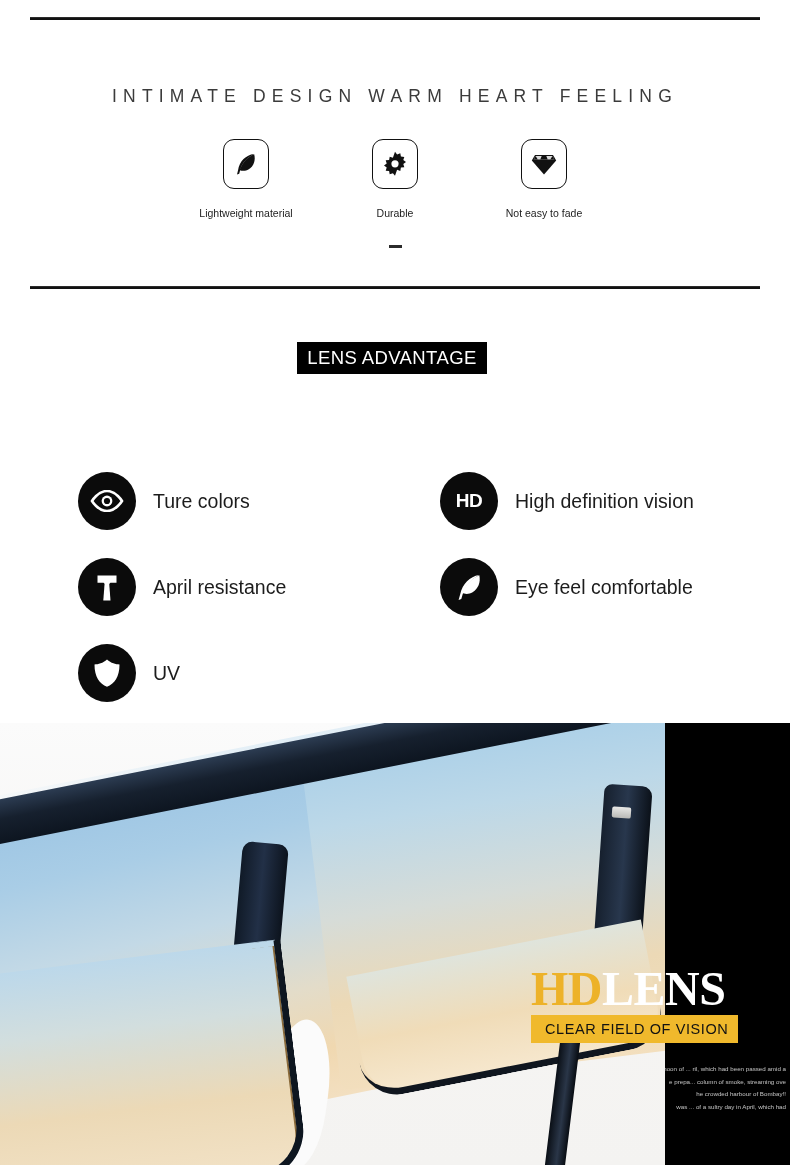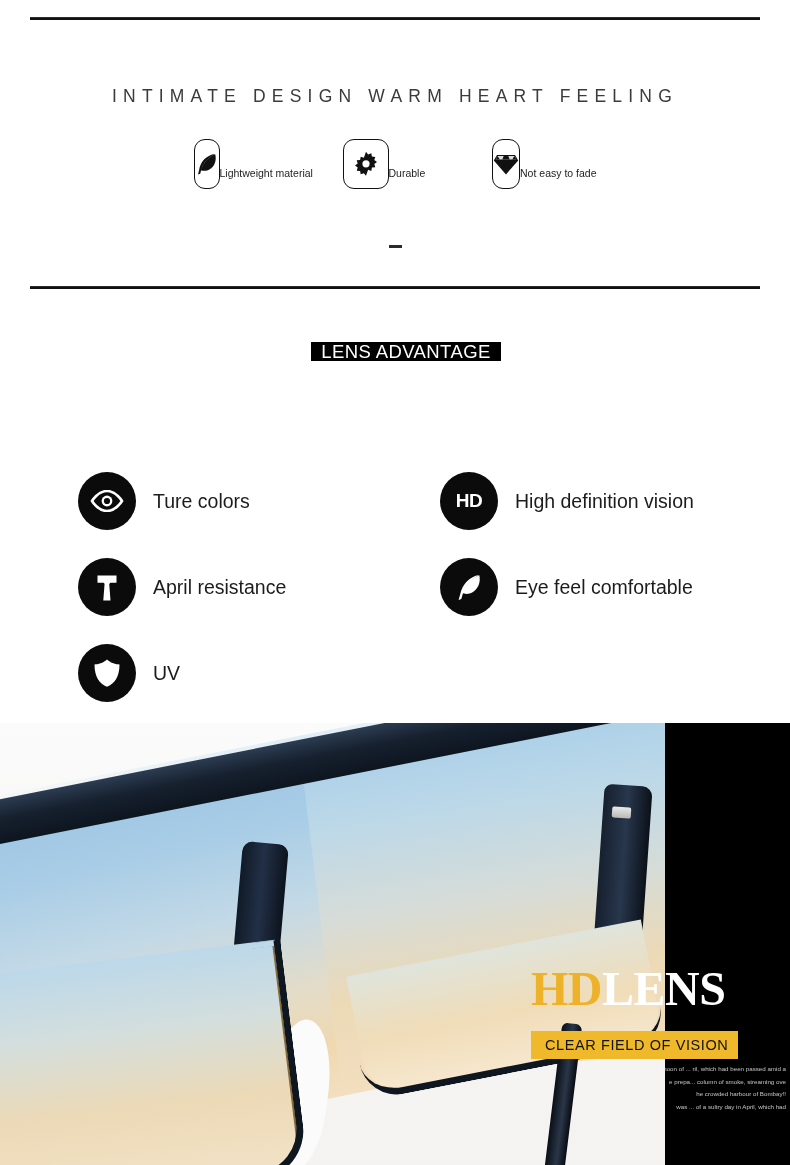--- a/index.html
+++ b/index.html
@@ -51,21 +51,21 @@
     left:0;
     width:790px;
     display:flex;
     justify-content:center;
     align-items:flex-start;
     gap:44px;
   }
   .feature-cell {
     width:105px;
     display:flex;
-    flex-direction:row;
+    flex-direction:column;
     align-items:center;
   }
   .feature-box {
     width:46px;
     height:50px;
     border:1.6px solid #111;
     border-radius:11px;
     display:flex;
     align-items:center;
     justify-content:center;
@@ -87,23 +87,23 @@
     left:389px;
     width:13px;
     height:3px;
     background:#2b2b2b;
   }
 
   
   .lens-banner {
     position:absolute;
     top:342px;
-    left:311px;
+    left:297px;
     width:190px;
-    height:19px;
+    height:32px;
     background:#000000;
     color:#ffffff;
     display:flex;
     align-items:center;
     justify-content:center;
     font-size:18.5px;
     letter-spacing:0.4px;
   }
 
   .adv-grid {
@@ -347,21 +347,21 @@
     font-family:"Liberation Serif", serif;
     font-size:48px;
     font-weight:700;
     line-height:1;
     letter-spacing:-0.5px;
     white-space:nowrap;
   }
   .hd-title .hd { color:#edb229; }
   .hd-title .lens { color:#ffffff; }
   .hd-sub {
-    margin-top:18px;
+    margin-top:2px;
     background:#f0b92c;
     color:#121212;
     font-size:14.5px;
     letter-spacing:0.6px;
     padding:6px 10px 6px 14px;
     display:inline-block;
     white-space:nowrap;
   }
   .hd-body {
     position:absolute;

